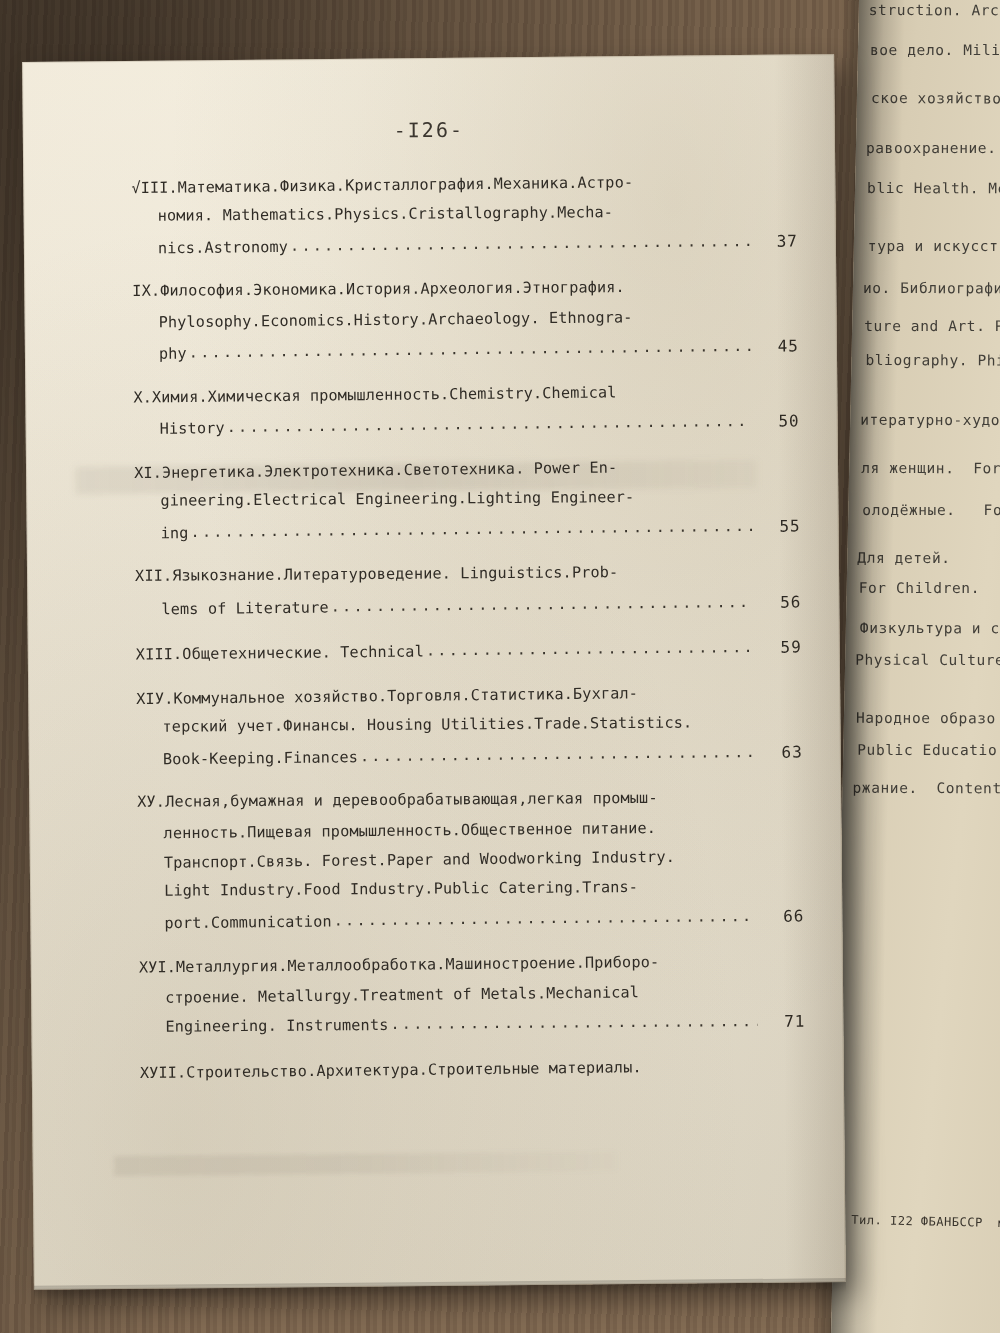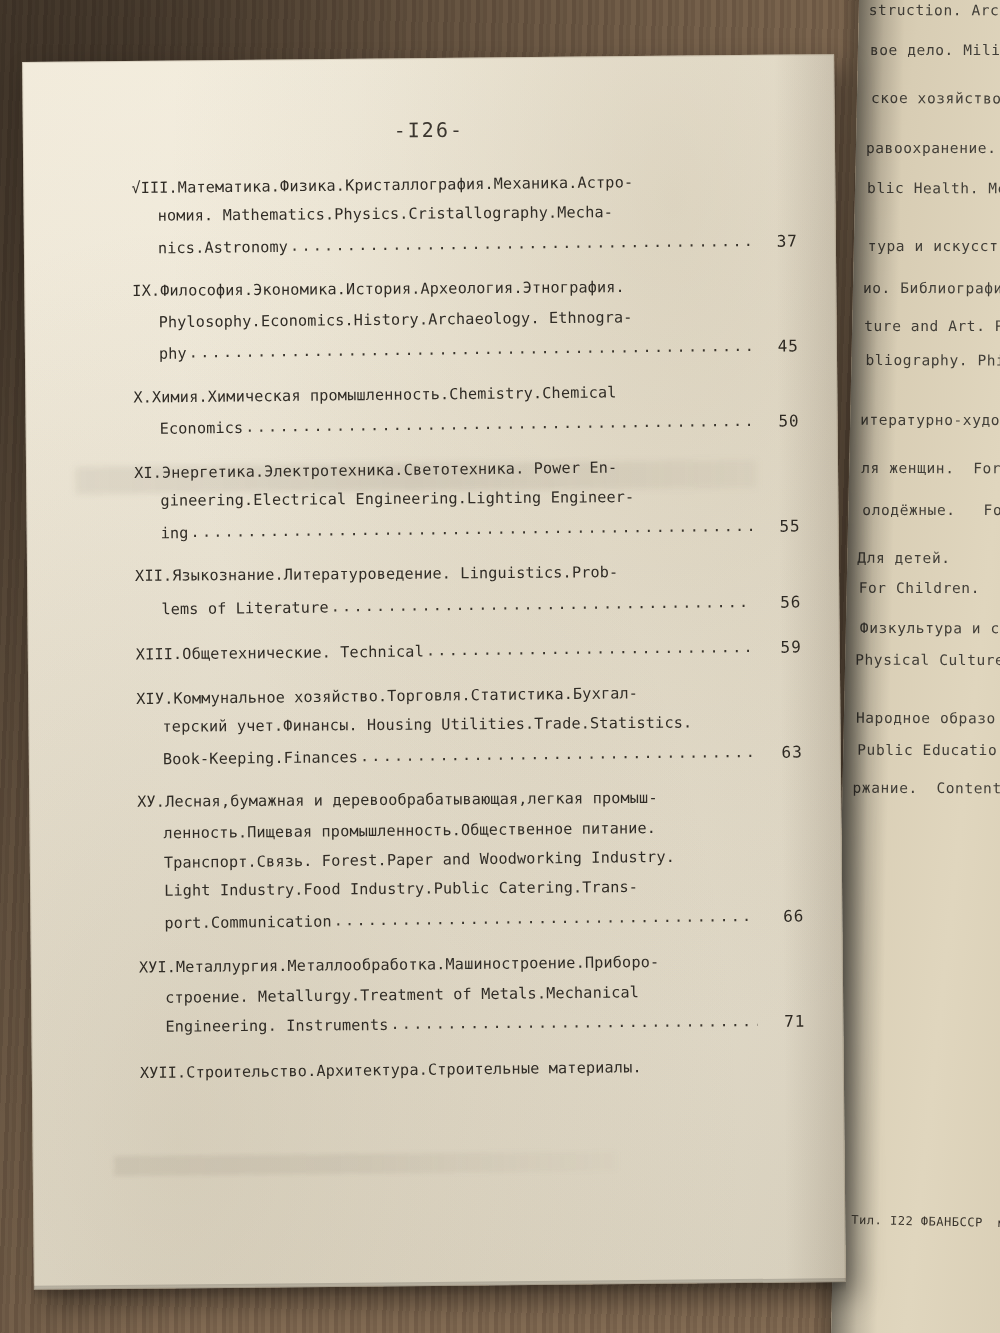--- a/index.html
+++ b/index.html
@@ -264,21 +264,21 @@
             <div class="ln j2 indent"><span class="txt">номия. Mathematics.Physics.Cristallography.Mecha-</span></div>
             <div class="ln j3 indent"><span class="txt">nics.Astronomy</span><span class="dots">..........................................................................................</span><span class="pg">37</span></div>
           </div>
           <div class="entry">
             <div class="ln j2"><span class="txt">IX.Философия.Экономика.История.Археология.Этнография.</span></div>
             <div class="ln j3 indent"><span class="txt">Phylosophy.Economics.History.Archaeology. Ethnogra-</span></div>
             <div class="ln j1 indent"><span class="txt">phy</span><span class="dots">..........................................................................................</span><span class="pg">45</span></div>
           </div>
           <div class="entry">
             <div class="ln j3"><span class="txt">X.Химия.Химическая промышленность.Chemistry.Chemical</span></div>
-            <div class="ln j1 indent"><span class="txt">Economics</span><span class="dots">..........................................................................................</span><span class="pg">50</span></div>
+            <div class="ln j1 indent"><span class="txt">History</span><span class="dots">..........................................................................................</span><span class="pg">50</span></div>
           </div>
           <div class="entry">
             <div class="ln j1"><span class="txt">XI.Энергетика.Электротехника.Светотехника. Power En-</span></div>
             <div class="ln j2 indent"><span class="txt">gineering.Electrical Engineering.Lighting Engineer-</span></div>
             <div class="ln j3 indent"><span class="txt">ing</span><span class="dots">..........................................................................................</span><span class="pg">55</span></div>
           </div>
           <div class="entry">
             <div class="ln j2"><span class="txt">XII.Языкознание.Литературоведение. Linguistics.Prob-</span></div>
             <div class="ln j3 indent"><span class="txt">lems of Literature</span><span class="dots">..........................................................................................</span><span class="pg">56</span></div>
           </div>

